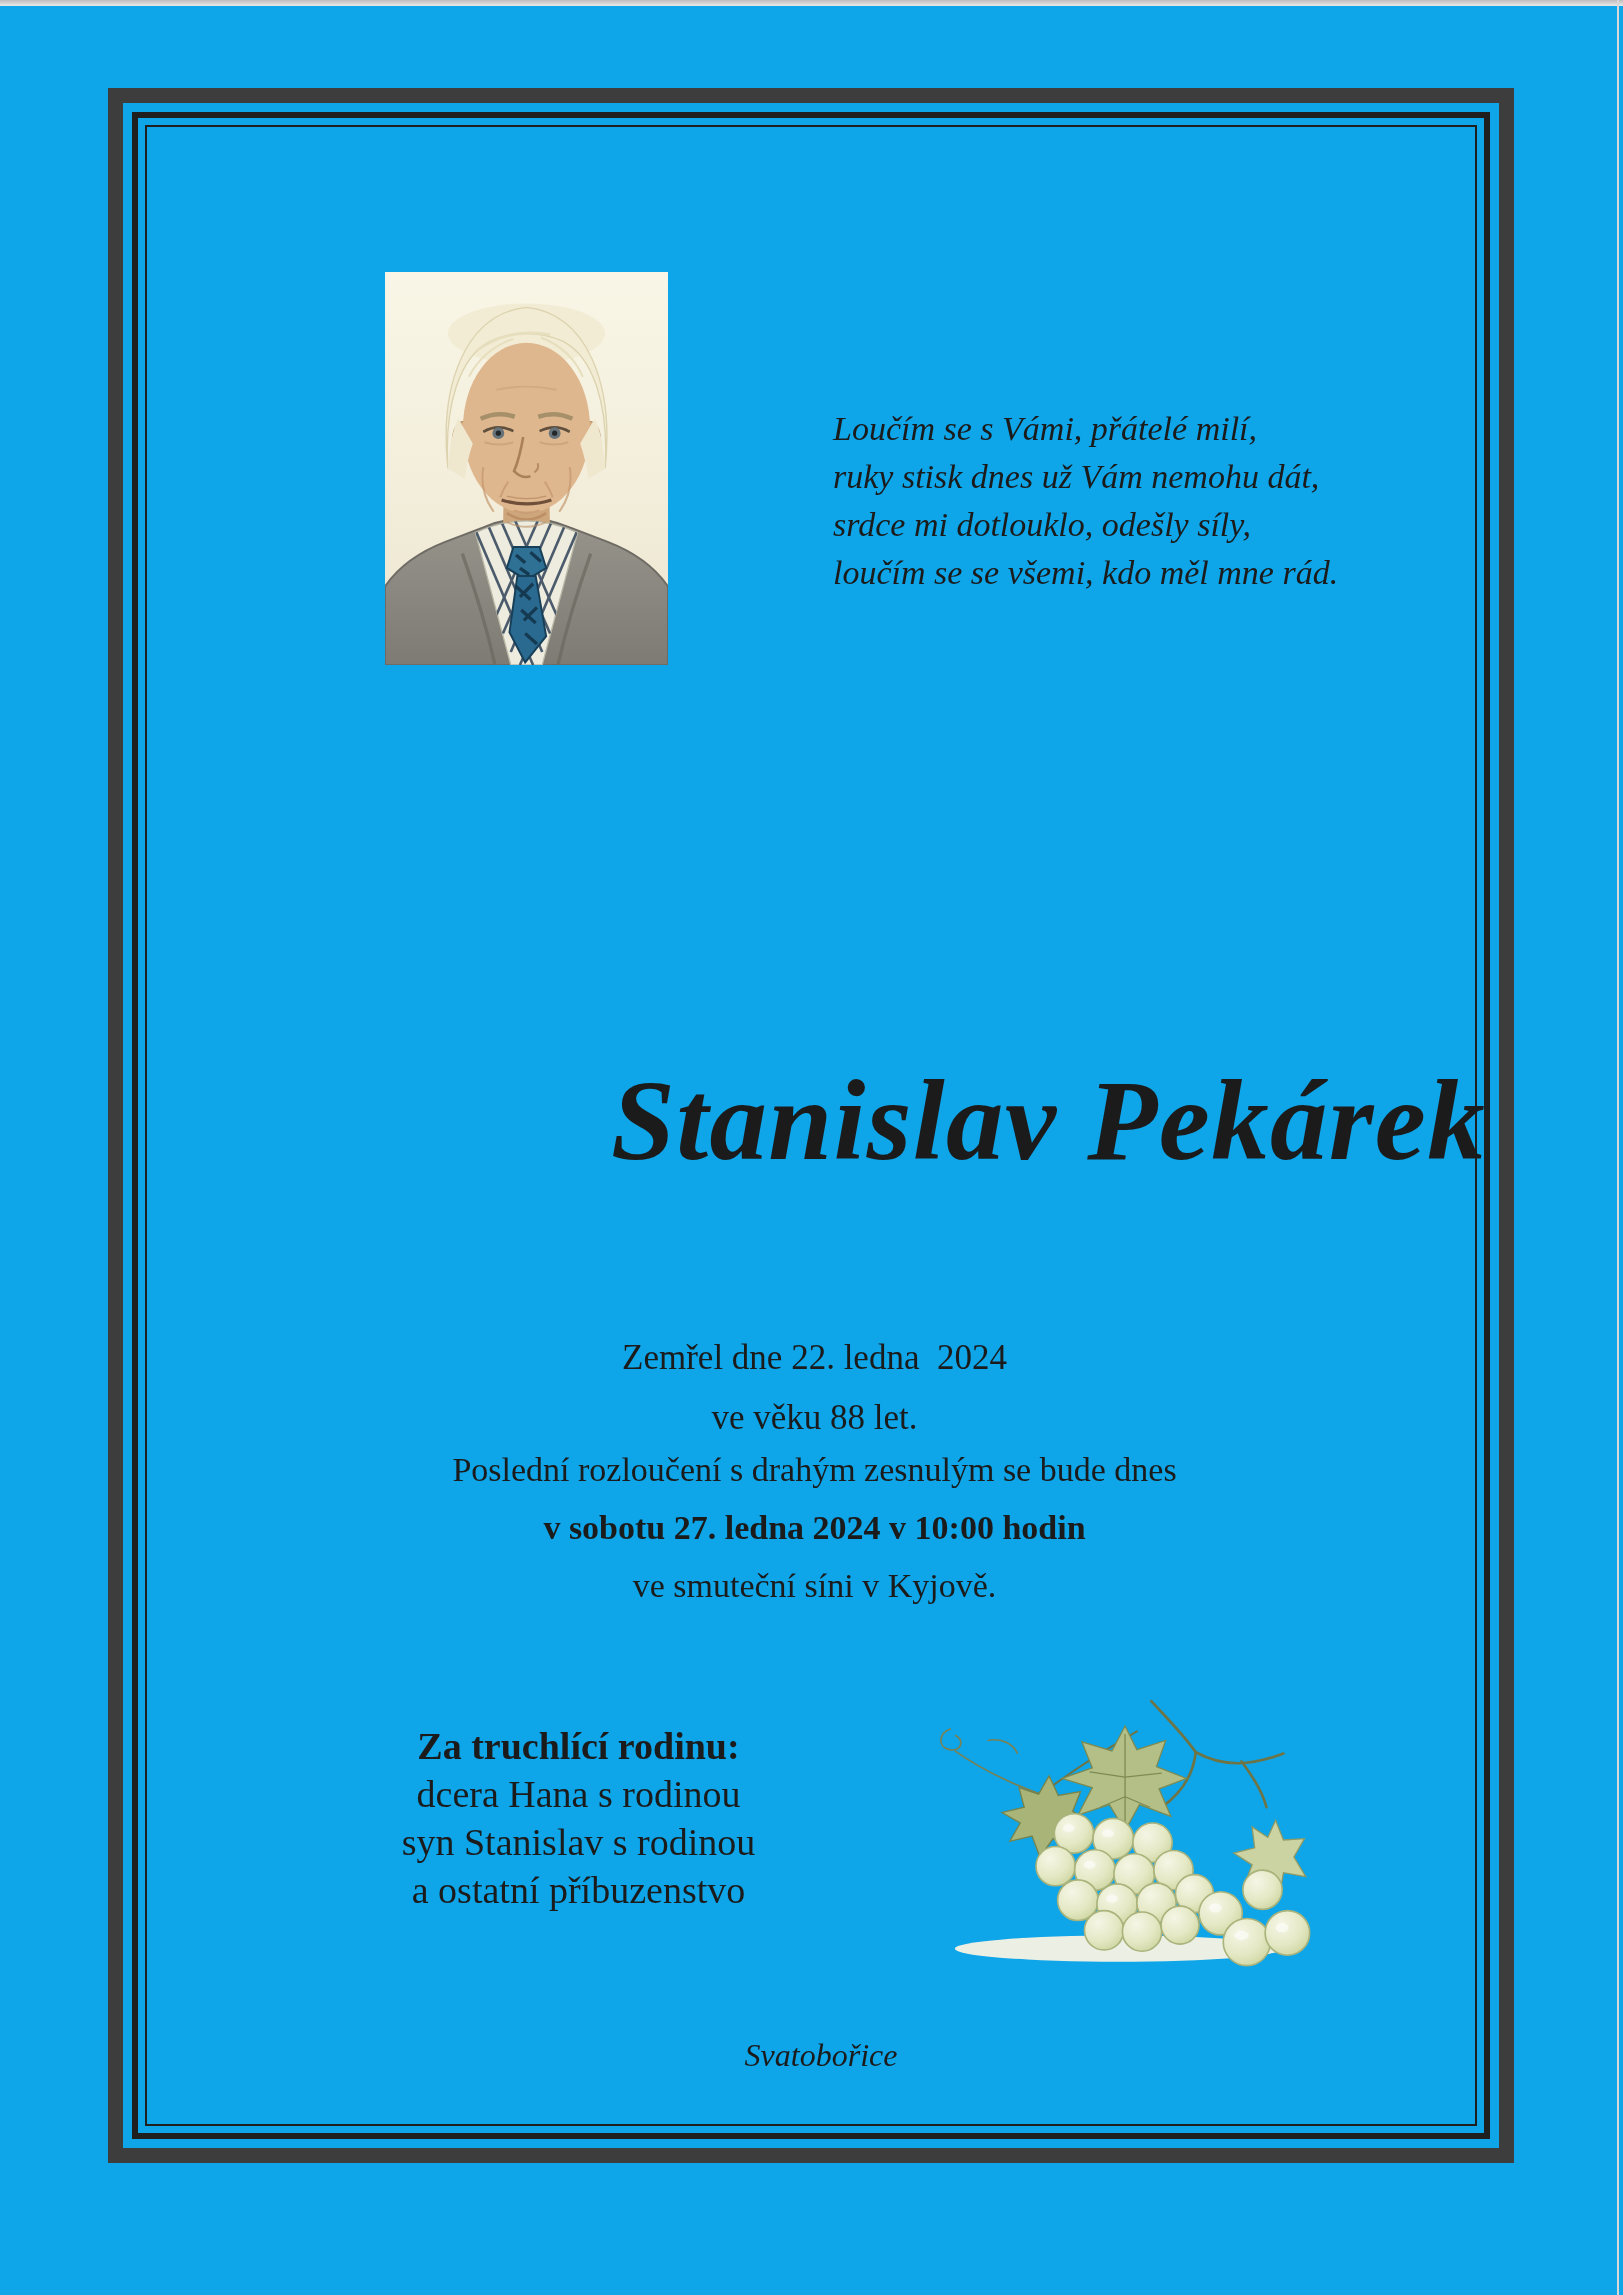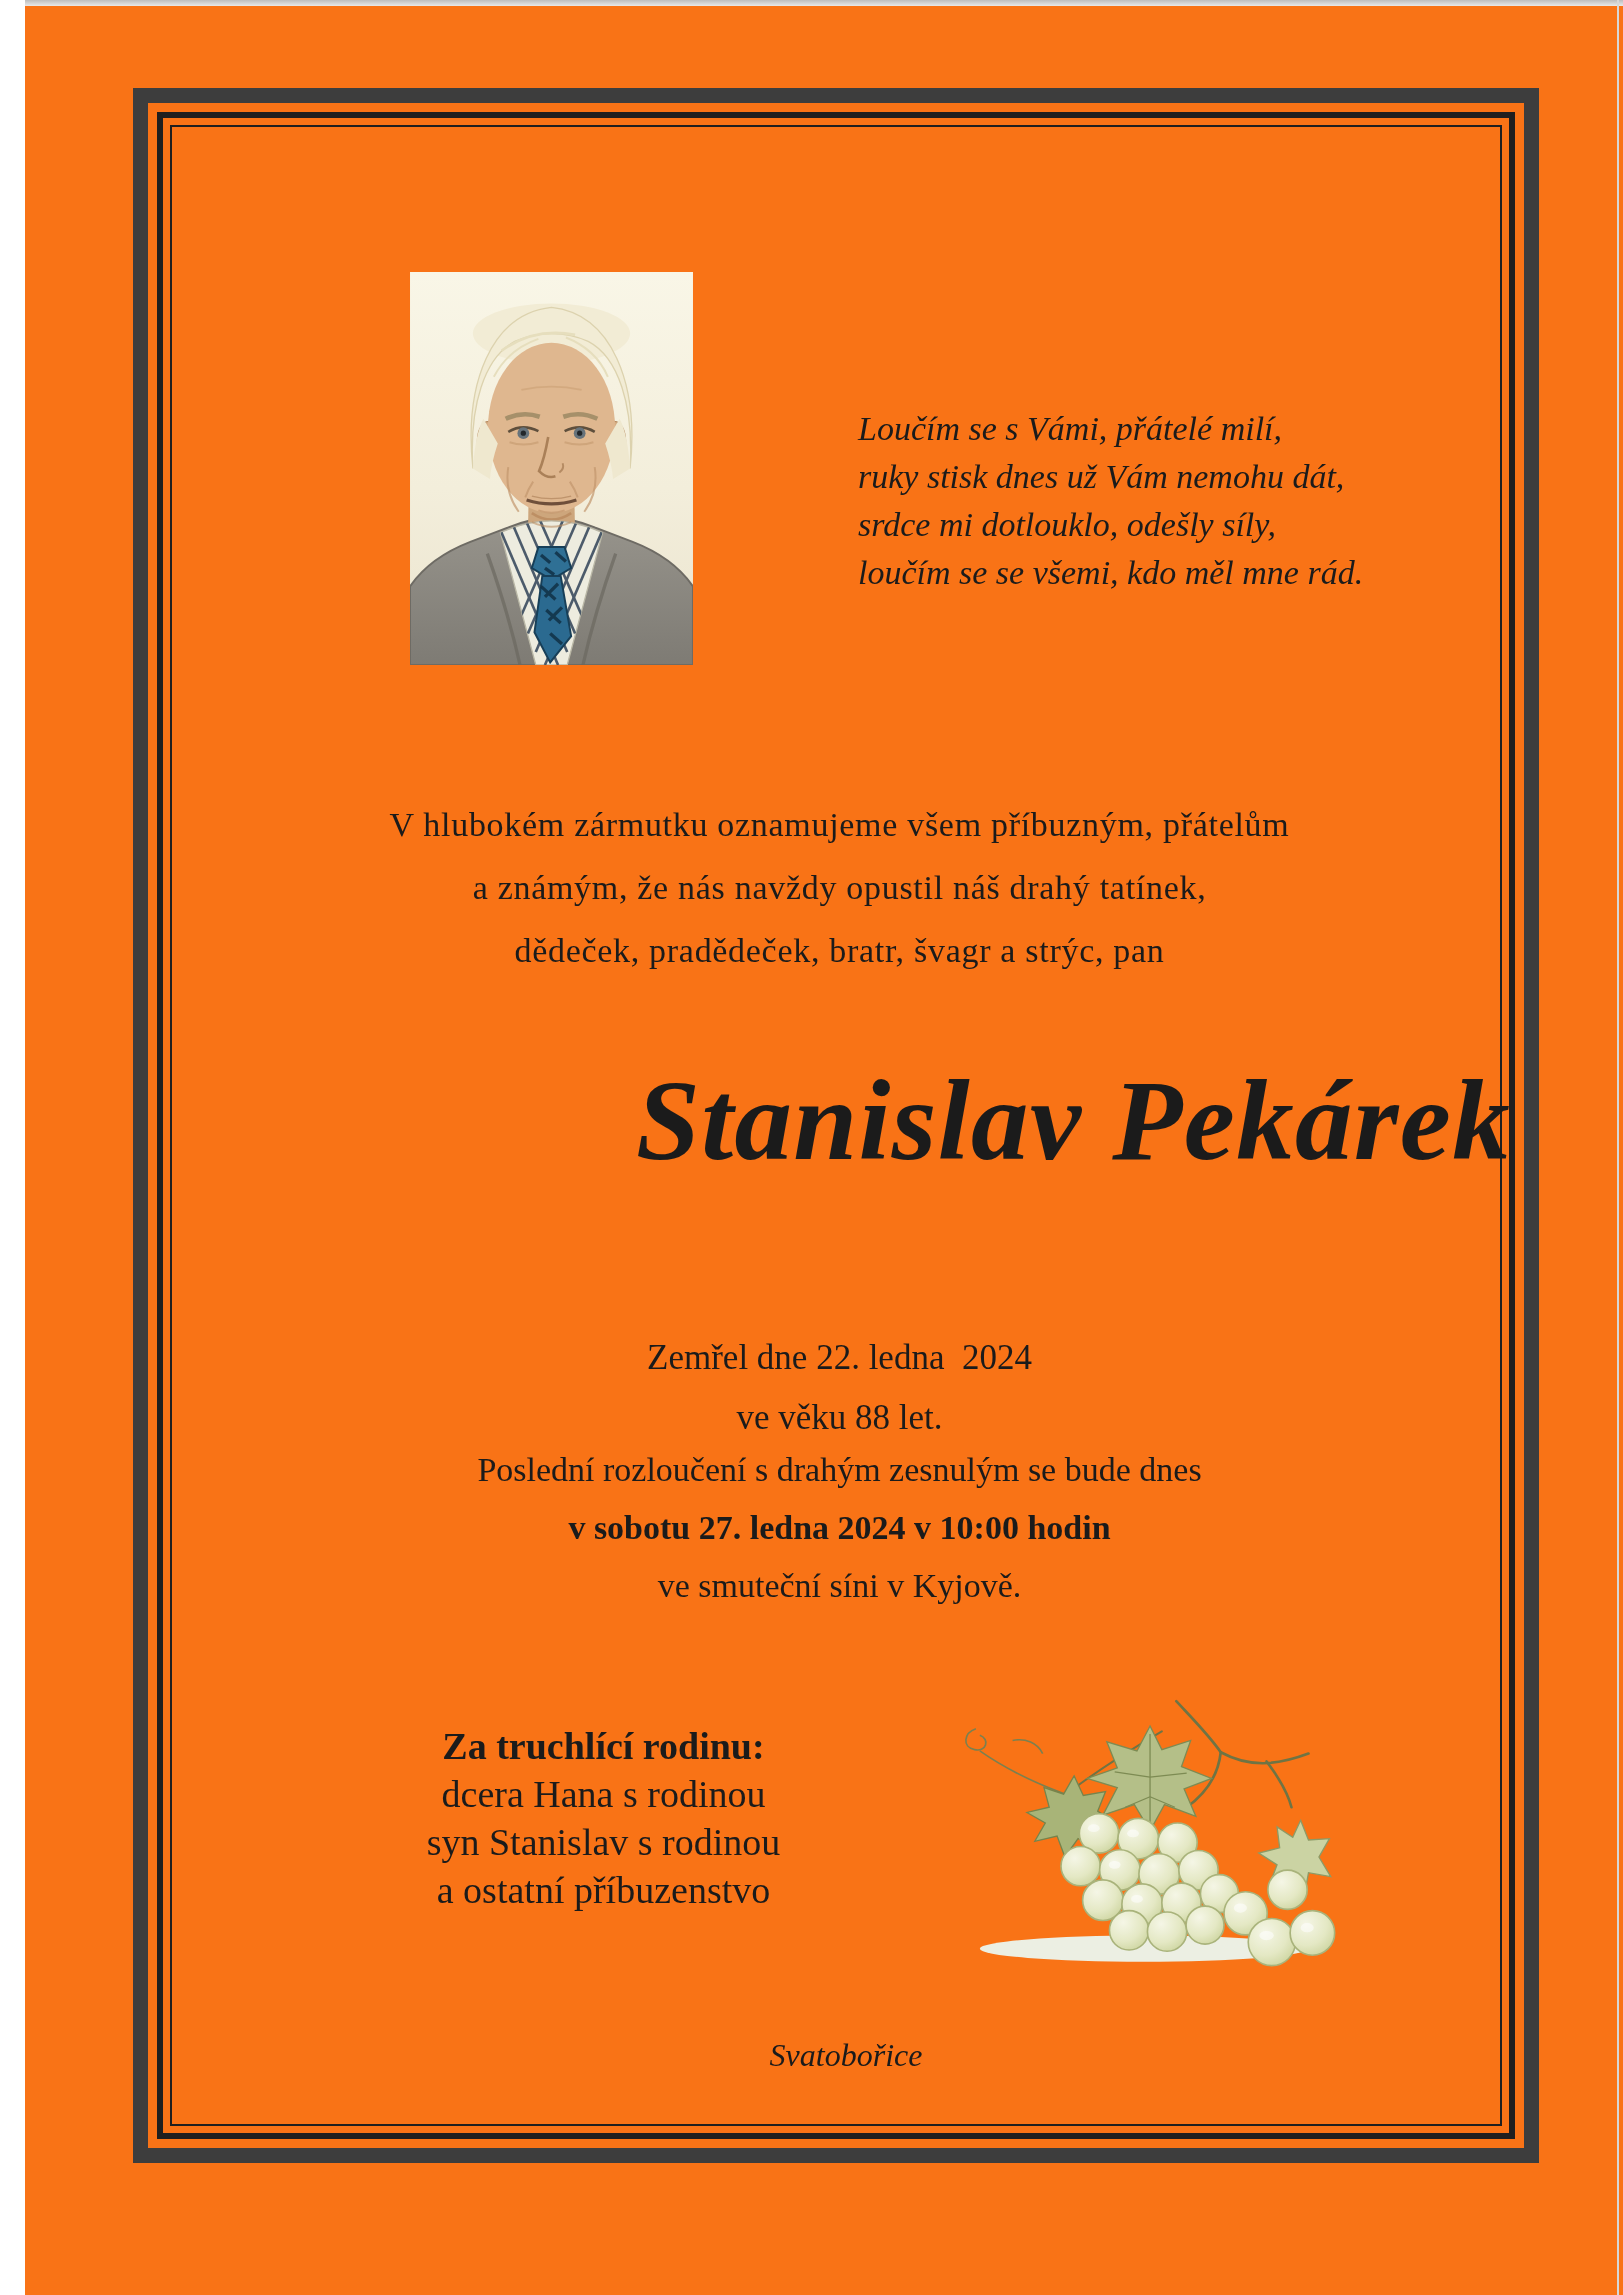--- a/index.html
+++ b/index.html
@@ -3,21 +3,21 @@
 <meta charset="utf-8">
 <style>
   html,body{margin:0;padding:0;}
   body{
     width:1623px;height:2295px;position:relative;
     background:#ffffff;
     font-family:"Liberation Serif", serif;
     color:#1b1b1b;
     overflow:hidden;
   }
-  .page{position:absolute;inset:0;background:#f97316;margin-left:25px;}
+  .page{position:absolute;inset:0;background:#0ea5e9;}
   
   .scan-top{position:absolute;top:0;left:0;width:1623px;height:5.9px;background:linear-gradient(#bdbdbd,#e9e9e9);}
   .scan-right{position:absolute;top:0;right:3.9px;width:2px;height:2295px;background:#d7d7d7;}
   
   .frame{position:absolute;left:108px;top:88px;width:1406px;height:2075px;}
   .frame .b1{position:absolute;inset:0;border:15.7px solid #3d3d3d;}
   .frame .b2{position:absolute;inset:24px;border:6.5px solid #1f1f1f;}
   .frame .b3{position:absolute;inset:37px;border:2px solid #1f1f1f;}
   .photo{position:absolute;left:385px;top:272px;width:283px;height:393px;}
   .photo svg{display:block;width:100%;height:100%;}
@@ -162,25 +162,20 @@
     </svg>
   </div>
 
   <div class="poem">
     <div>Loučím se s Vámi, přátelé milí,</div>
     <div>ruky stisk dnes už Vám nemohu dát,</div>
     <div>srdce mi dotlouklo, odešly síly,</div>
     <div>loučím se se všemi, kdo měl mne rád.</div>
   </div>
 
-  <div class="centerblock announce">
-    <div>V hlubokém zármutku oznamujeme všem příbuzným, přátelům</div>
-    <div>a známým, že nás navždy opustil náš drahý tatínek,</div>
-    <div>dědeček, pradědeček, bratr, švagr a strýc, pan</div>
-  </div>
 
   <div class="name">Stanislav Pekárek</div>
 
   <div class="centerblock death">
     <div class="pre">Zemřel dne 22. ledna  2024</div>
     <div>ve věku 88 let.</div>
   </div>
 
   <div class="centerblock funeral">
     <div>Poslední rozloučení s drahým zesnulým se bude dnes</div>

